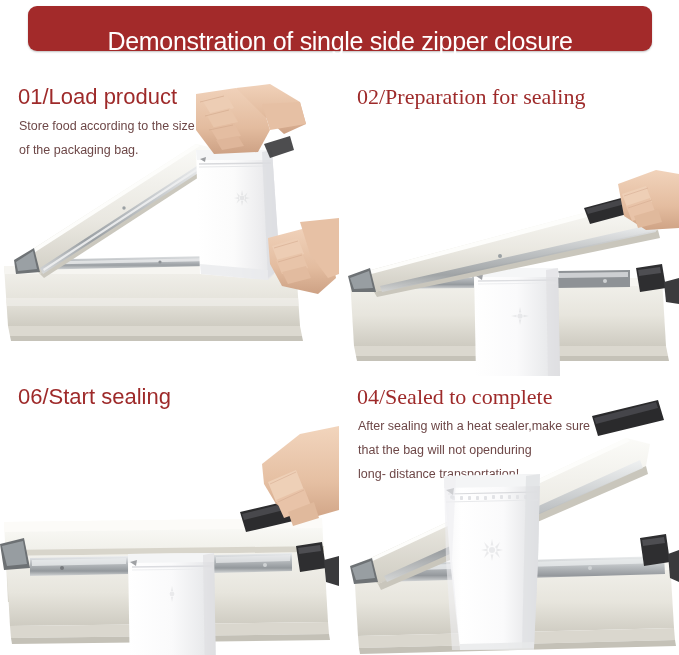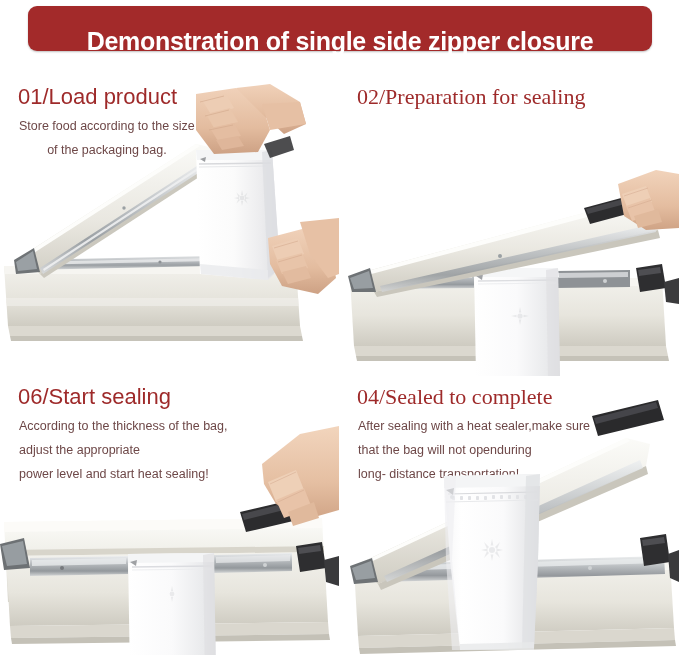--- a/index.html
+++ b/index.html
@@ -26,35 +26,35 @@
     background: #a32a2a;
     border-radius: 9px;
     box-shadow: 0 1px 2px rgba(0,0,0,0.25);
     display: flex;
     align-items: center;
     justify-content: center;
   }
   #title-banner .title-text {
     color: #ffffff;
     font-size: 25px;
-    font-weight: bold;
+    font-weight: normal;
     letter-spacing: -0.3px;
     white-space: nowrap;
     font-family: "Liberation Sans", sans-serif;
     margin-top: 26px;
   }
 
   
   .step {
     position: absolute;
     width: 339px;
     height: 300px;
     overflow: hidden;
   }
-  #step-1 { left: 0px;   top: 78px; text-align: center; }
+  #step-1 { left: 0px;   top: 78px; }
   #step-2 { left: 340px; top: 78px; }
   #step-3 { left: 0px;   top: 378px; }
   #step-4 { left: 340px; top: 378px; }
 
   .step-heading {
     position: absolute;
     left: 18px;
     top: 6px;
     color: #9e2a2a;
     font-size: 22px;
@@ -283,23 +283,20 @@
 
       <path d="M296 190 L322 186 L326 210 L300 214 Z" fill="#2e2e30"></path>
       <path d="M324 204 L339 200 L339 226 L326 224 Z" fill="#3b3b3d"></path>
       <path d="M298 192 L320 189 L321 195 L299 198 Z" fill="#4e4e52"></path>
     </svg>
   </div>
 </div>
 
 <div class="step" id="step-3">
   <div class="step-heading">06/Start sealing</div>
-  <div class="step-body">According to the thickness of the bag,
-adjust the appropriate
-power level and start heat sealing!</div>
 
   <div class="photo">
     <svg width="339" height="300" viewBox="0 0 339 300" xmlns="http://www.w3.org/2000/svg">
       <defs>
         <linearGradient id="p3base" x1="0" y1="0" x2="0" y2="1">
           <stop offset="0%" stop-color="#f3f2ed"></stop>
           <stop offset="55%" stop-color="#e7e5dd"></stop>
           <stop offset="100%" stop-color="#cecbc1"></stop>
         </linearGradient>
         <linearGradient id="p3arm" x1="0" y1="0" x2="0" y2="1">

